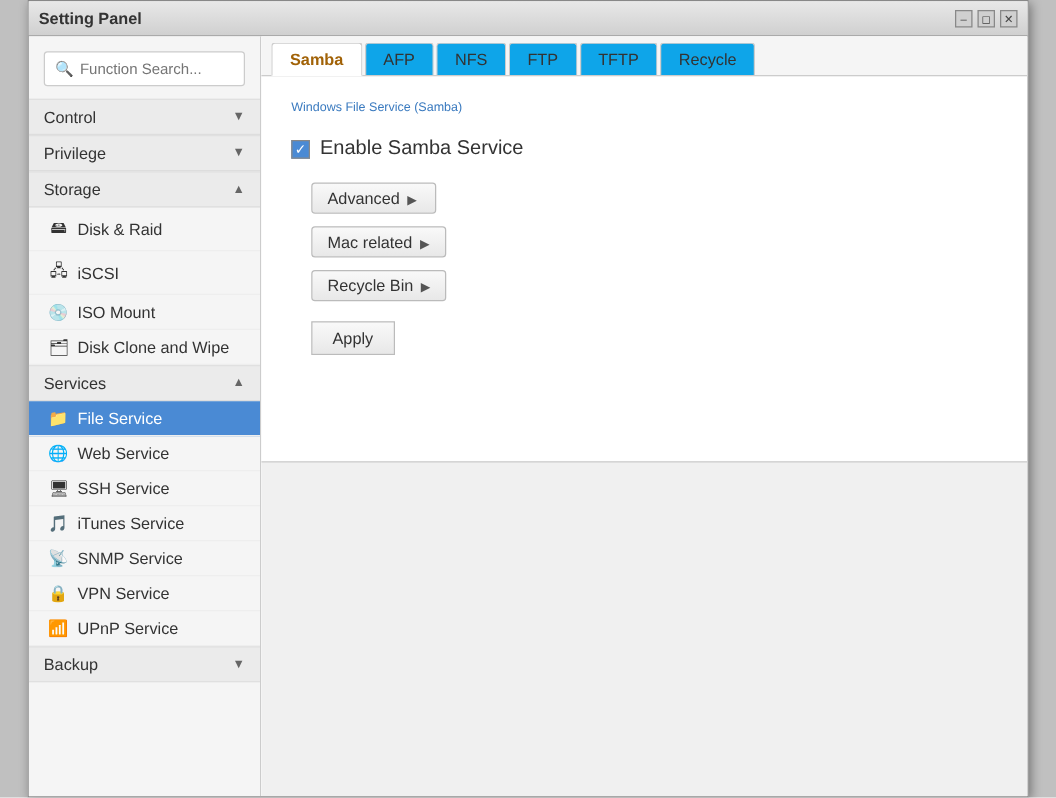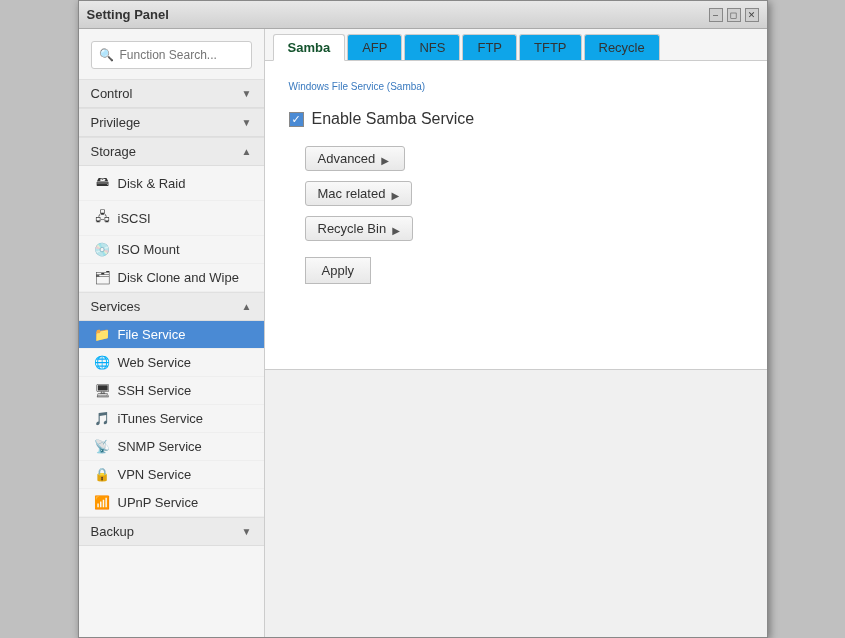--- a/index.html
+++ b/index.html
@@ -8,21 +8,21 @@
       font-size: 13px;
       background: #c0c0c0;
       display: flex;
       justify-content: center;
       align-items: center;
       width: 845px;
       height: 638px;
       overflow: hidden;
     }
     .window {
-      width: 690px;
+      width: 801px;
       height: 638px;
       background: #f0f0f0;
       border: 1px solid #888;
       display: flex;
       flex-direction: column;
       box-shadow: 2px 2px 8px rgba(0,0,0,0.4);
     }
     .titlebar {
       background: linear-gradient(to bottom, #e8e8e8, #d0d0d0);
       border-bottom: 1px solid #aaa;
@@ -148,21 +148,21 @@
       cursor: pointer;
       margin-right: 2px;
       font-size: 13px;
       color: #333;
       border-radius: 3px 3px 0 0;
     }
     .tab.active {
       background: #fff;
       border-bottom: 1px solid #fff;
       font-weight: bold;
-      color: #14532d;
+      color: #a16207;
       margin-bottom: -1px;
       z-index: 1;
     }
     .panel {
       flex: 1;
       padding: 20px 24px;
       overflow-y: auto;
     }
     .panel-title {
       color: #3a7abf;

